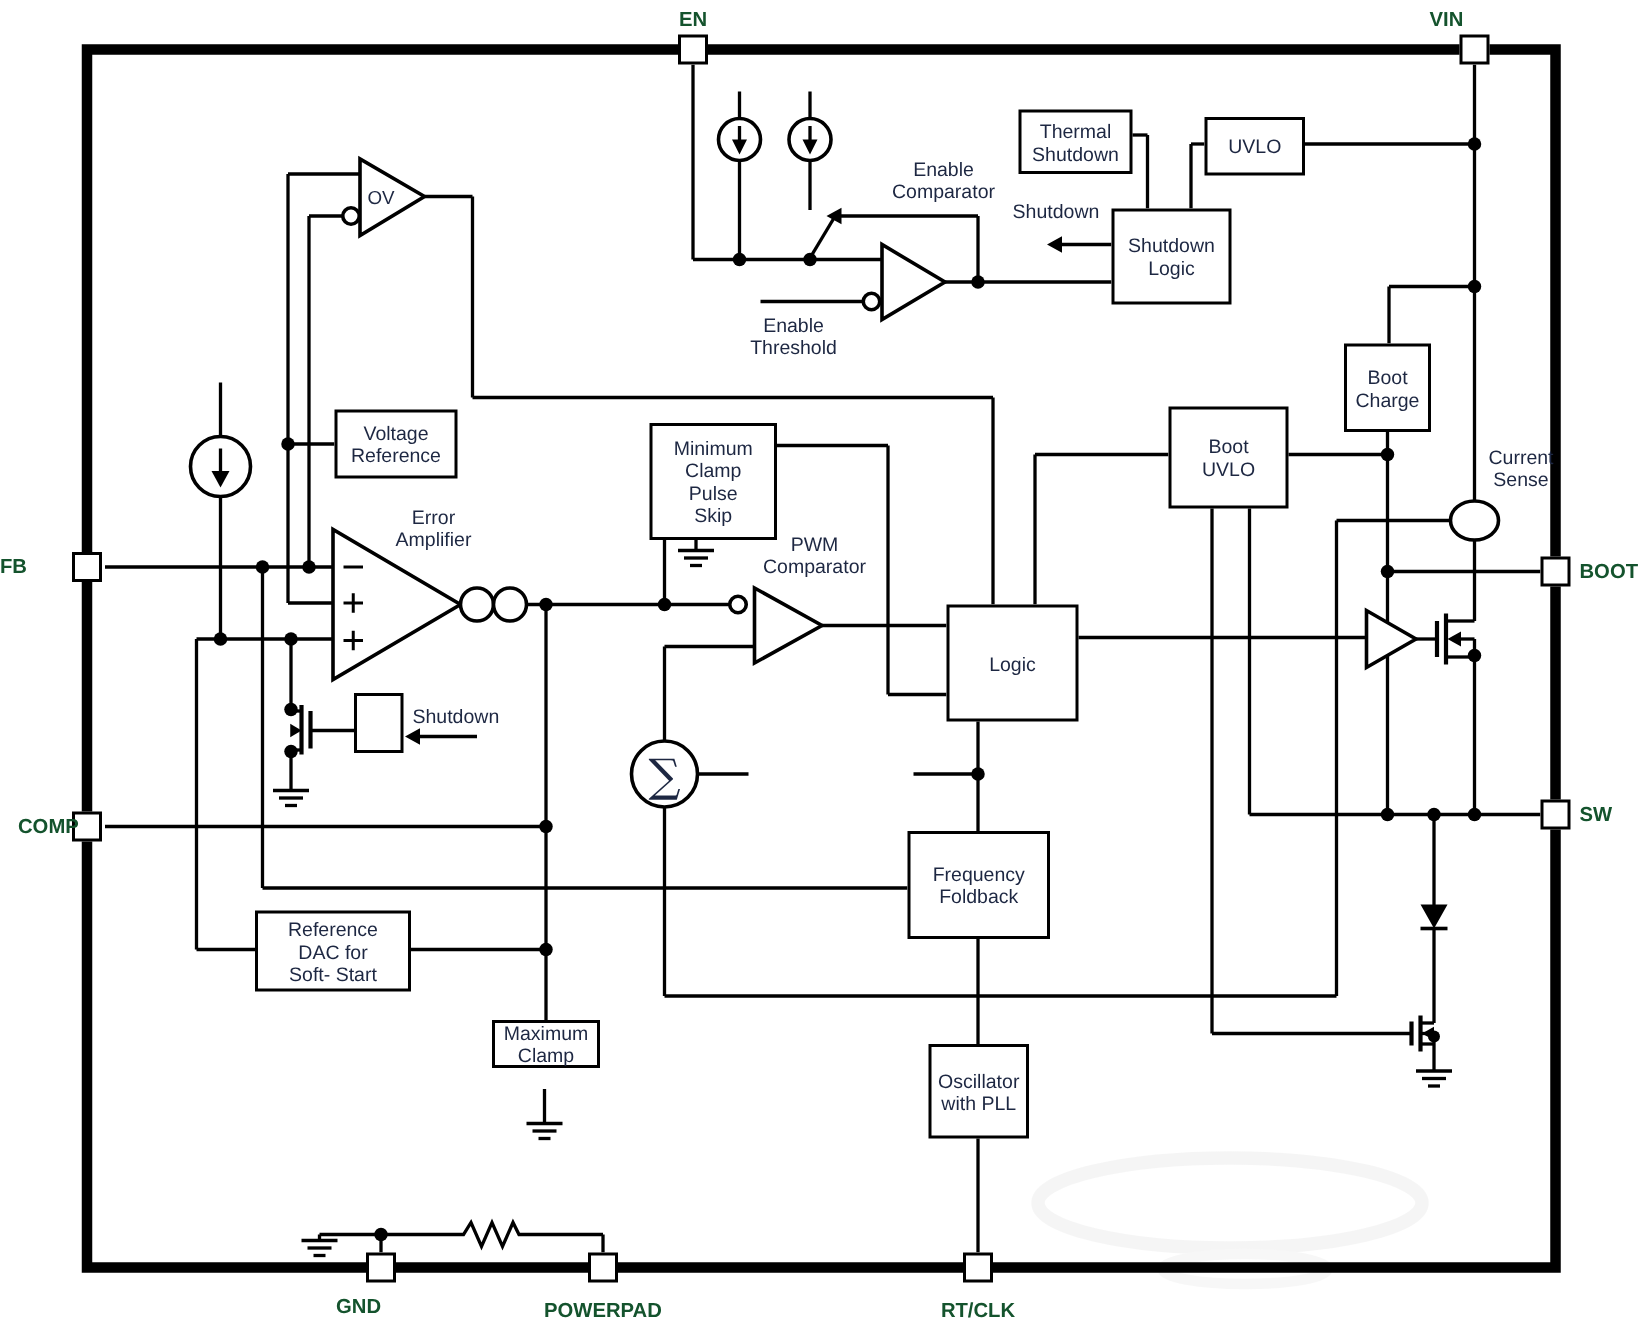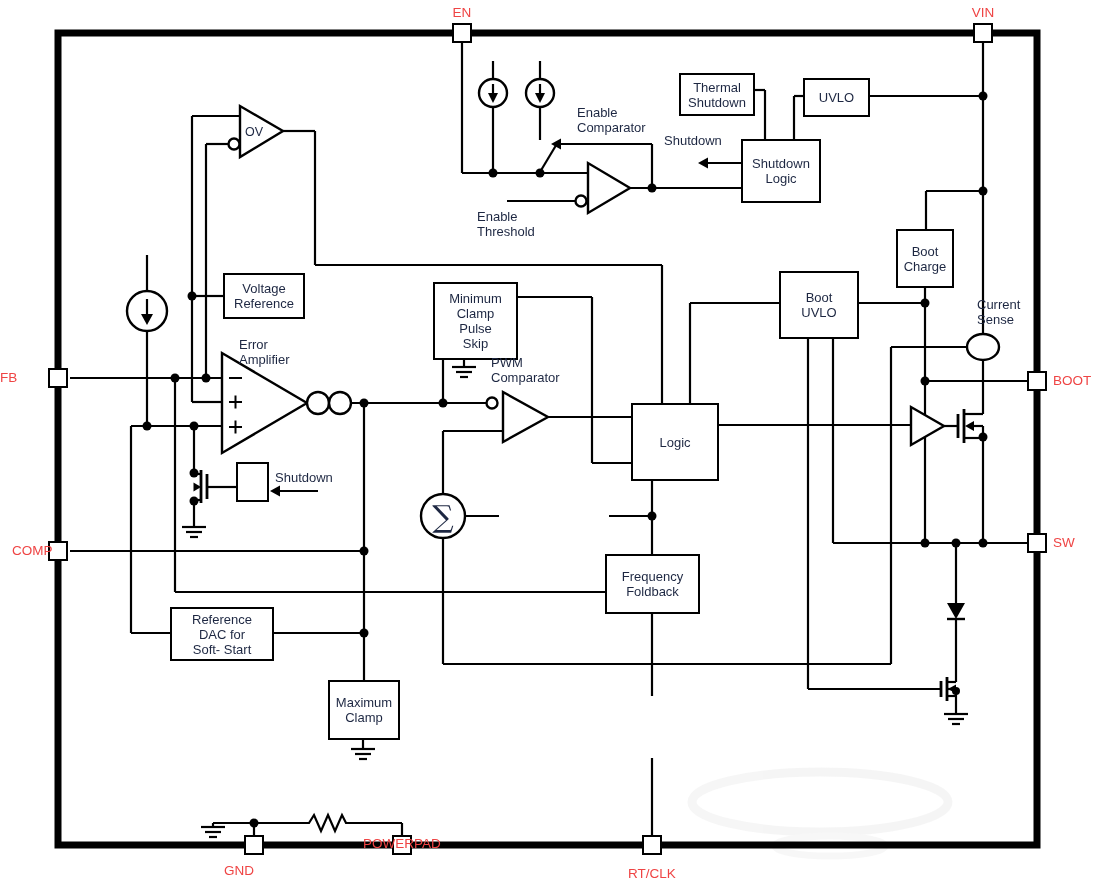--- a/index.html
+++ b/index.html
@@ -5,24 +5,24 @@
   html,body{margin:0;padding:0;background:#ffffff;}
   #stage{position:relative;width:1100px;height:886px;background:#ffffff;overflow:hidden;
          font-family:"Liberation Sans", sans-serif;}
   #wires-svg{position:absolute;left:0;top:0;z-index:1;}
   .blk{position:absolute;z-index:2;background:#ffffff;border:2.4px solid #000;
        display:flex;flex-direction:column;align-items:center;justify-content:center;
        box-sizing:border-box;text-align:center;color:#1d2742;font-size:13px;line-height:15px;}
   .blk div{white-space:nowrap;}
   .pin{position:absolute;z-index:3;width:20px;height:20px;background:#ffffff;
        border:2.6px solid #000;box-sizing:border-box;}
-  .pinlbl{position:absolute;z-index:3;font-size:13.5px;font-weight:normal;color:#ef4444;
+  .pinlbl{position:absolute;z-index:3;font-size:13.5px;font-weight:bold;color:#14532d;
           line-height:16px;white-space:nowrap;}
   .note{position:absolute;z-index:2;color:#1d2742;font-size:13px;line-height:14.5px;
-        text-align:left;}
+        text-align:center;}
   .note div{white-space:nowrap;}
   svg text{fill:#1d2742;}
 </style>
 </head>
 <body>
 
 <div id="stage">
 
 <svg id="wires-svg" width="1100" height="886" viewBox="0 0 1100 886">
 
@@ -294,32 +294,36 @@
 </div>
 <div class="blk" style="left:433px;top:282px;width:85px;height:78px">
   <div>Minimum</div>
   <div>Clamp</div>
   <div>Pulse</div>
   <div>Skip</div>
 </div>
 <div class="blk" style="left:631px;top:403px;width:88px;height:78px">
   <div>Logic</div>
 </div>
-<div class="blk" style="left:605px;top:554px;width:95px;height:60px">
+<div class="blk" style="left:605px;top:554px;width:95px;height:72px">
   <div>Frequency</div>
   <div>Foldback</div>
 </div>
 <div class="blk" style="left:170px;top:607px;width:104px;height:54px">
   <div>Reference</div>
   <div>DAC for</div>
   <div>Soft- Start</div>
 </div>
-<div class="blk" style="left:328px;top:680px;width:72px;height:60px">
+<div class="blk" style="left:328px;top:680px;width:72px;height:32px">
   <div>Maximum</div>
   <div>Clamp</div>
+</div>
+<div class="blk" style="left:619px;top:696px;width:67px;height:63px">
+  <div>Oscillator</div>
+  <div>with PLL</div>
 </div>
 <div class="blk" style="left:236px;top:462px;width:33px;height:40px"></div>
 
 <div class="note" style="left:577px;top:106px;width:104px">
   <div>Enable</div>
   <div>Comparator</div>
 </div>
 <div class="note" style="left:477px;top:210px;width:104px">
   <div>Enable</div>
   <div>Threshold</div>
@@ -347,22 +351,22 @@
 <div class="pin" style="left:973px;top:23px"></div>
 <div class="pin" style="left:48px;top:368px"></div>
 <div class="pin" style="left:48px;top:541px"></div>
 <div class="pin" style="left:1027px;top:371px"></div>
 <div class="pin" style="left:1027px;top:533px"></div>
 <div class="pin" style="left:244px;top:835px"></div>
 <div class="pin" style="left:392px;top:835px"></div>
 <div class="pin" style="left:642px;top:835px"></div>
 
 <div class="pinlbl" style="left:432px;top:5px;width:60px;text-align:center">EN</div>
-<div class="pinlbl" style="left:953px;top:5px;width:60px;text-align:center">VIN</div>
+<div class="pinlbl" style="left:953px;top:5px;width:60px;text-align:left">VIN</div>
 <div class="pinlbl" style="left:0px;top:370px;width:44px;text-align:left">FB</div>
 <div class="pinlbl" style="left:12px;top:543px;width:44px;text-align:left">COMP</div>
 <div class="pinlbl" style="left:1053px;top:373px">BOOT</div>
 <div class="pinlbl" style="left:1053px;top:535px">SW</div>
 <div class="pinlbl" style="left:224px;top:863px;width:60px;">GND</div>
-<div class="pinlbl" style="left:352px;top:836px;width:100px;text-align:center">POWERPAD</div>
+<div class="pinlbl" style="left:352px;top:866px;width:100px;text-align:center">POWERPAD</div>
 <div class="pinlbl" style="left:612px;top:866px;width:80px;text-align:center">RT/CLK</div>
 
 </div>
 
 </body></html>

